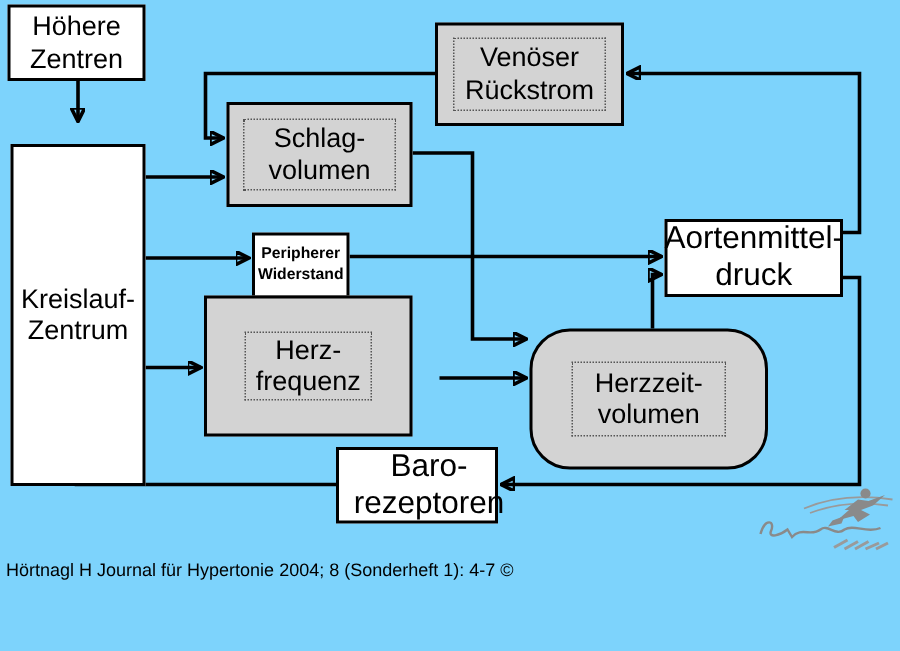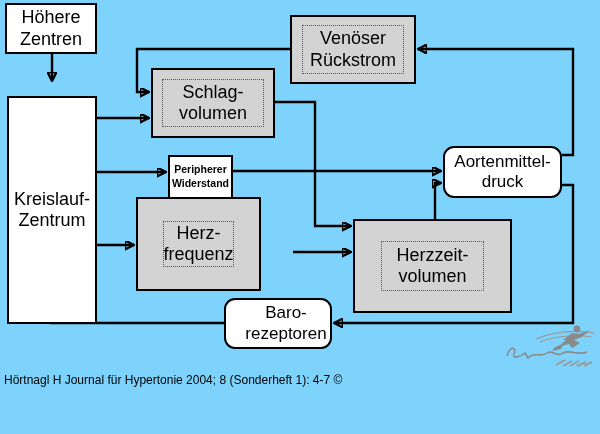--- a/index.html
+++ b/index.html
@@ -13,21 +13,21 @@
     position:absolute;box-sizing:border-box;display:flex;align-items:center;justify-content:center;
     text-align:center;white-space:pre-line;color:#000;line-height:1.18;
   }
   .node.white{background:#ffffff;border:2px solid #000;}
   .node.gray{background:#d3d3d3;border:2px solid #000;}
   .inner{
     position:absolute;border:1px dotted #555;display:flex;align-items:center;justify-content:center;
     text-align:center;white-space:pre-line;
   }
   .f-lg{font-size:18px;}
-  .f-md{font-size:17px;border-radius:11px;}
+  .f-md{font-size:21px;}
   .f-sm{font-size:10.5px;font-weight:bold;line-height:1.3;}
   .citation{
     position:absolute;left:4px;top:373px;font-size:12px;color:#000;white-space:nowrap;
   }
   .logo{position:absolute;left:500px;top:324px;}
 </style>
 </head>
 <body>
 
 <div class="stage">
@@ -67,26 +67,26 @@
     <div class="inner f-lg" style="inset:9px;">Schlag-
 volumen</div>
   </div>
 
   <div class="node white f-sm" style="left:168px;top:155px;width:65px;height:44px;">Peripherer
 Widerstand</div>
 
   <div class="node white f-md" style="left:443px;top:146px;width:119px;height:52px;">Aortenmittel-
 druck</div>
 
-  <div class="node gray" style="left:136px;top:197px;width:125px;height:94px;">
+  <div class="node gray" style="left:136px;top:197px;width:139px;height:94px;">
     <div class="inner f-lg" style="inset:22px 25px;">Herz-
 frequenz</div>
   </div>
 
-  <div class="node gray" style="left:353px;top:219px;width:159px;height:94px;">
+  <div class="node gray" style="left:353px;top:219px;width:159px;height:94px;border-radius:27px;">
     <div class="inner f-lg" style="inset:20px 26px;">Herzzeit-
 volumen</div>
   </div>
 
   <div class="node white f-md" style="left:224px;top:298px;width:108px;height:51px;padding-left:16px;">Baro-
 rezeptoren</div>
 
   <div class="citation">Hörtnagl H Journal für Hypertonie 2004; 8 (Sonderheft 1): 4-7 ©</div>
 
   <svg class="logo" width="98" height="44" viewBox="0 0 98 44">

